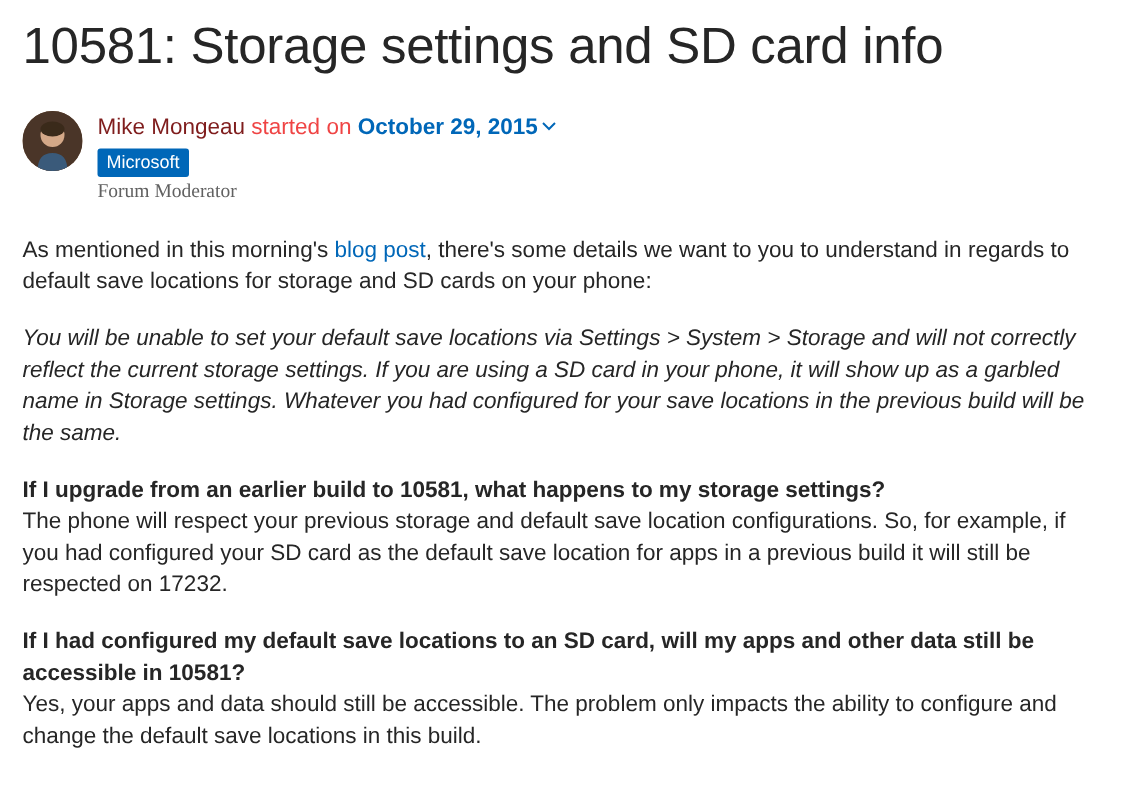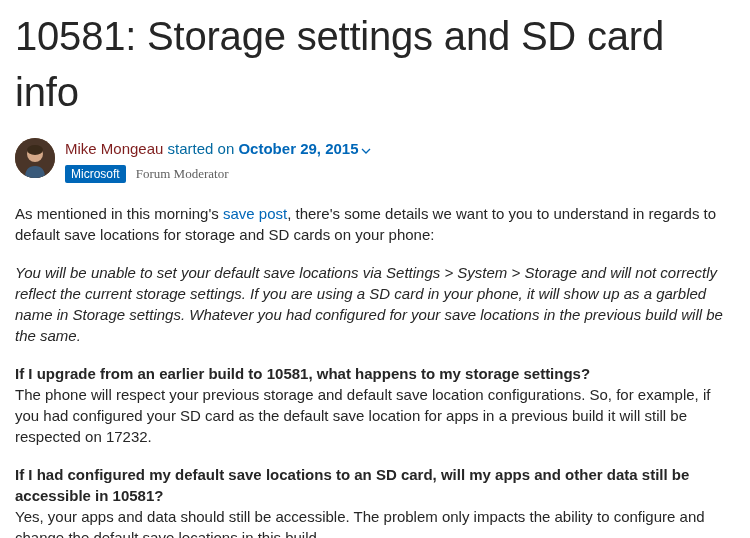--- a/index.html
+++ b/index.html
@@ -6,21 +6,21 @@
     body {
       font-family: "Segoe UI", -apple-system, sans-serif;
       font-size: 15px;
       color: #262626;
       background: #fff;
       width: 750px;
       padding: 0 15px 20px 15px;
       line-height: 1.4;
     }
     .title {
-      font-size: 40px;
+      font-size: 34px;
       font-weight: 350;
       color: #262626;
       margin-top: 8px;
       margin-bottom: 18px;
       letter-spacing: -0.2px;
     }
     .meta-row {
       display: flex;
       align-items: flex-start;
       gap: 10px;
@@ -31,28 +31,28 @@
       height: 40px;
       border-radius: 50%;
       background: #7a5a40;
       flex-shrink: 0;
       overflow: hidden;
     }
     .avatar svg { width: 100%; height: 100%; display: block; }
     .meta-text { display: flex; flex-direction: column; gap: 4px; }
     .meta-line1 { font-size: 15px; }
     .author-link { color: #7f1d1d; text-decoration: none; }
-    .started { color: #0369a1; }
+    .started { color: #ef4444; }
     .date-link { color: #0067b8; text-decoration: none; font-weight: bold; }
     .chevron {
       display: inline-block;
       margin-left: 2px;
       vertical-align: middle;
     }
-    .meta-line2 { display: flex; align-items: flex-end; gap: 10px; }
+    .meta-line2 { display: flex; align-items: flex-start; gap: 0; flex-direction: column; }
     .ms-badge {
       background: #0067b8;
       color: #fff;
       font-size: 12px;
       padding: 1px 6px;
       border-radius: 2px;
     }
     .role { font-size: 13px; color: #616161; font-family: Liberation Serif, serif; }
     .body-content p { margin-bottom: 17px; }
     .body-content .italic-block { font-style: italic; margin-bottom: 17px; }
@@ -87,21 +87,21 @@
     <div class="meta-line2">
       <span class="ms-badge">Microsoft</span>
       <span class="role">Forum Moderator</span>
     </div>
   </div>
 </div>
 
 <div class="body-content">
 
   <p>
-    <span>As mentioned in this morning's </span><a class="inline-link">save post</a><span>, there's some details we want to you to understand in regards to default save locations for storage and SD cards on your phone:</span>
+    <span>As mentioned in this morning's </span><a class="inline-link">blog post</a><span>, there's some details we want to you to understand in regards to default save locations for storage and SD cards on your phone:</span>
   </p>
 
   <p class="italic-block">You will be unable to set your default save locations via Settings &gt; System &gt; Storage and will not correctly reflect the current storage settings. If you are using a SD card in your phone, it will show up as a garbled name in Storage settings. Whatever you had configured for your save locations in the previous build will be the same.</p>
 
 
   <div class="qa-block">
     <div class="q">If I upgrade from an earlier build to 10581, what happens to my storage settings?</div>
     <div>The phone will respect your previous storage and default save location configurations. So, for example, if you had configured your SD card as the default save location for apps in a previous build it will still be respected on 17232.</div>
   </div>
 

